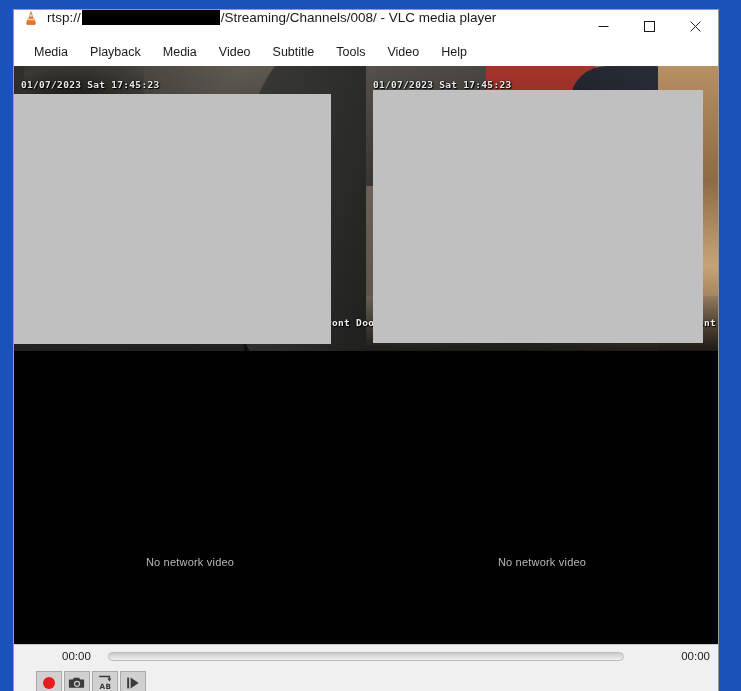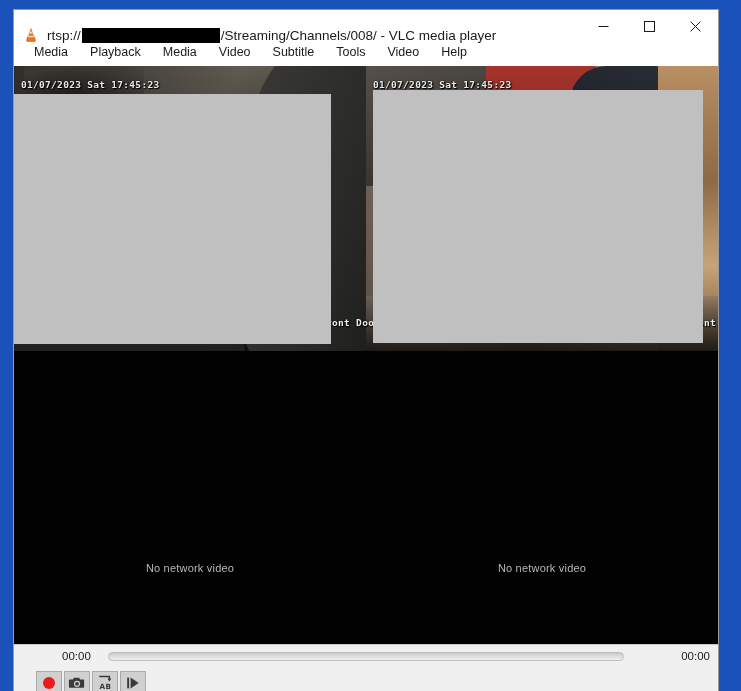--- a/index.html
+++ b/index.html
@@ -37,21 +37,21 @@
     height: 33px;
     background: #ffffff;
     border-bottom: 1px solid #ffffff;
   }
   #title-left {
     position: absolute;
     left: 9px;
     top: 0;
     height: 33px;
     display: flex;
-    align-items: flex-end;
+    align-items: flex-start;
     gap: 8px;
   }
   .cone-icon { width: 16px; height: 16px; display: block; }
   #title-text-wrap {
     display: flex;
     align-items: center;
     font-size: 13.5px;
     color: #1a1a1a;
     white-space: nowrap;
     line-height: 1;
@@ -172,21 +172,21 @@
   .bottom-row {
     position: absolute;
     left: 0;
     top: 285px;
     width: 704px;
     height: 293px;
     background: #010101;
   }
   .no-video-label {
     position: absolute;
-    top: 211px;
+    top: 205px;
     font-size: 11px;
     color: #b9b9b9;
     white-space: nowrap;
     letter-spacing: 0.2px;
   }
   #no-video-left { left: 98px; width: 156px; text-align: center; }
   #no-video-right { left: 450px; width: 156px; text-align: center; }
 
   
   .osd-timestamp {

